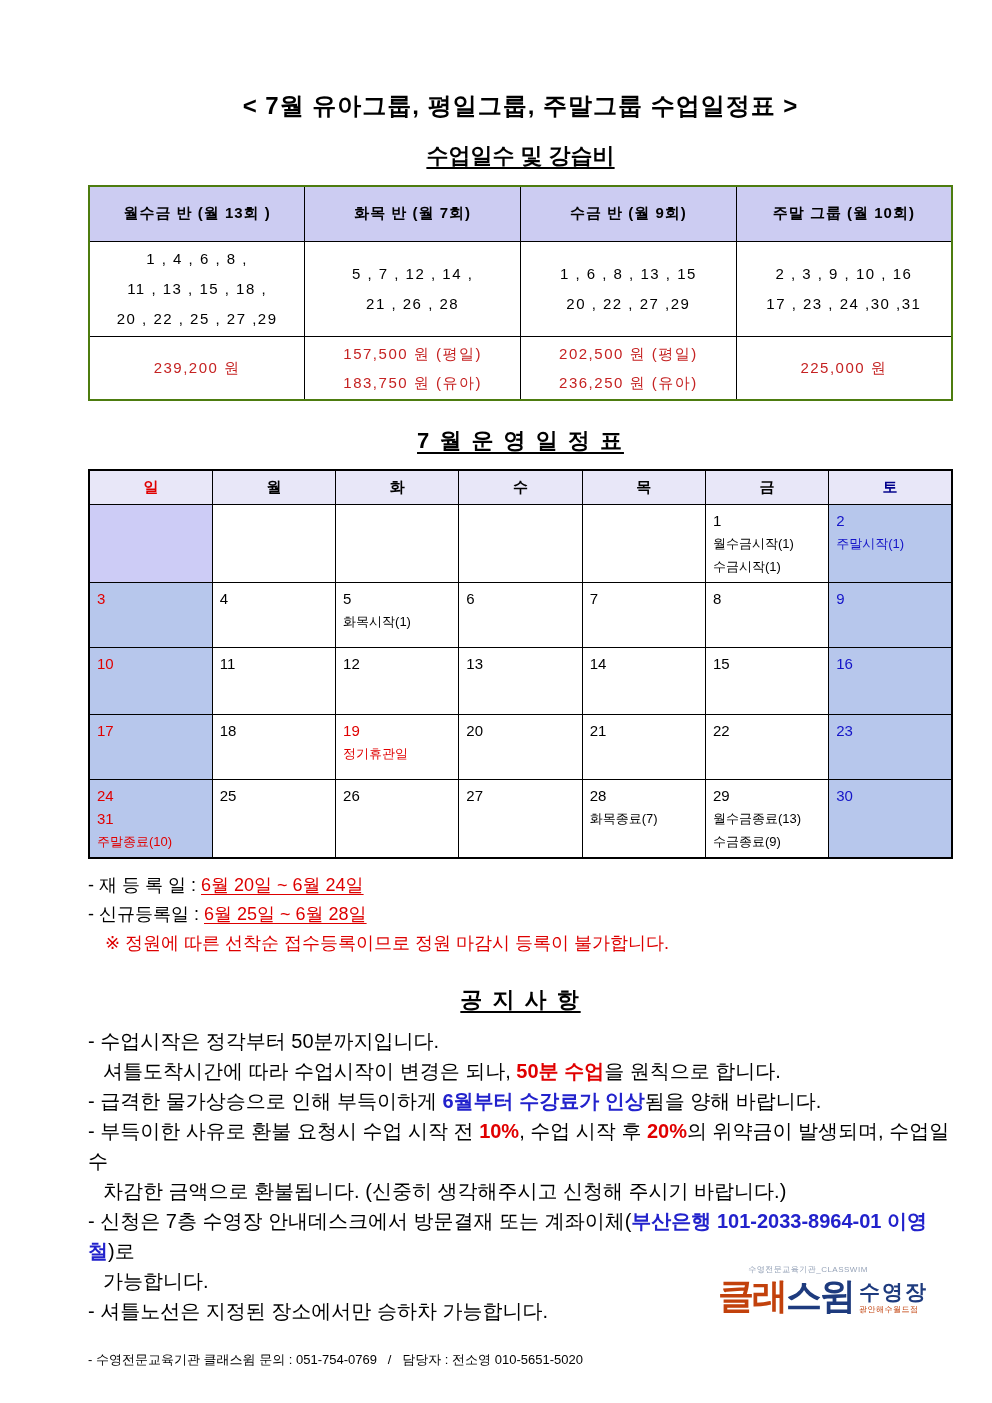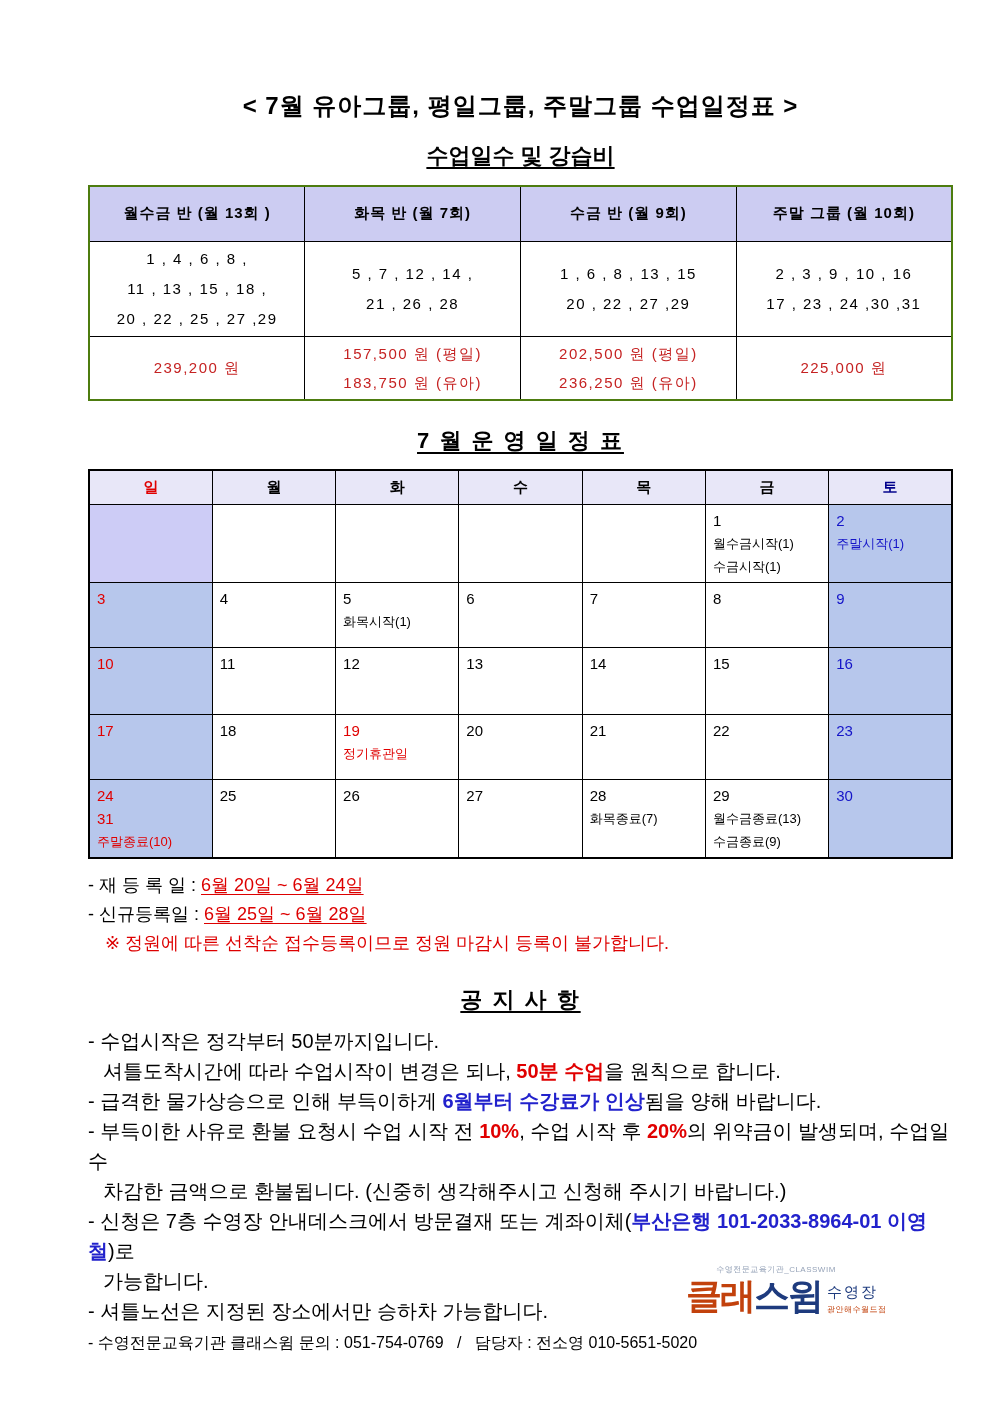--- a/index.html
+++ b/index.html
@@ -48,31 +48,31 @@
   .reg .period { color:#DD0000; text-decoration:underline; text-underline-offset:3px; }
   .reg .warning { color:#DD0000; padding-left:17px; }
 
   
   .notice-title { margin-top:27px; letter-spacing:2px; }
   .notices { margin-top:11px; font-size:20px; line-height:30px; }
   .notices .cont { padding-left:15px; }
   .notices .hl-red { color:#E00000; font-weight:bold; }
   .notices .hl-blue { color:#2222CC; font-weight:bold; }
 
-  .contact { margin-top:7px; font-size:16px; white-space:pre; }
-
-  
-  .logo { position:absolute; right:64px; top:1264px; width:242px; }
+  .contact { margin-top:25px; font-size:13px; white-space:pre; }
+
+  
+  .logo { position:absolute; right:32px; top:1264px; width:242px; }
   .logo-tagline { font-size:8px; color:#96A3B8; text-align:center; padding-right:62px; letter-spacing:0.5px; }
   .logo-row { display:flex; align-items:flex-start; margin-top:1px; }
   .logo-name { font-size:36px; font-weight:bold; line-height:40px; letter-spacing:-2px; white-space:nowrap; }
   .lb { color:#c2410c; }
   .nv { color:#1E3B7E; }
   .logo-right { display:flex; flex-direction:column; margin-left:5px; padding-top:6px; }
-  .logo-suffix { font-size:15px; font-weight:normal; line-height:20px; letter-spacing:2px; }
+  .logo-suffix { font-size:21px; font-weight:bold; line-height:20px; letter-spacing:2px; }
   .logo-branch { font-size:8px; margin-top:2px; letter-spacing:0.5px; }
 </style>
 </head>
 <body>
 
 <div class="page">
   <div class="content">
 
     <h1 class="doc-title">&lt; 7월 유아그룹, 평일그룹, 주말그룹 수업일정표 &gt;</h1>
     <h2 class="section-title">수업일수 및 강습비</h2>

